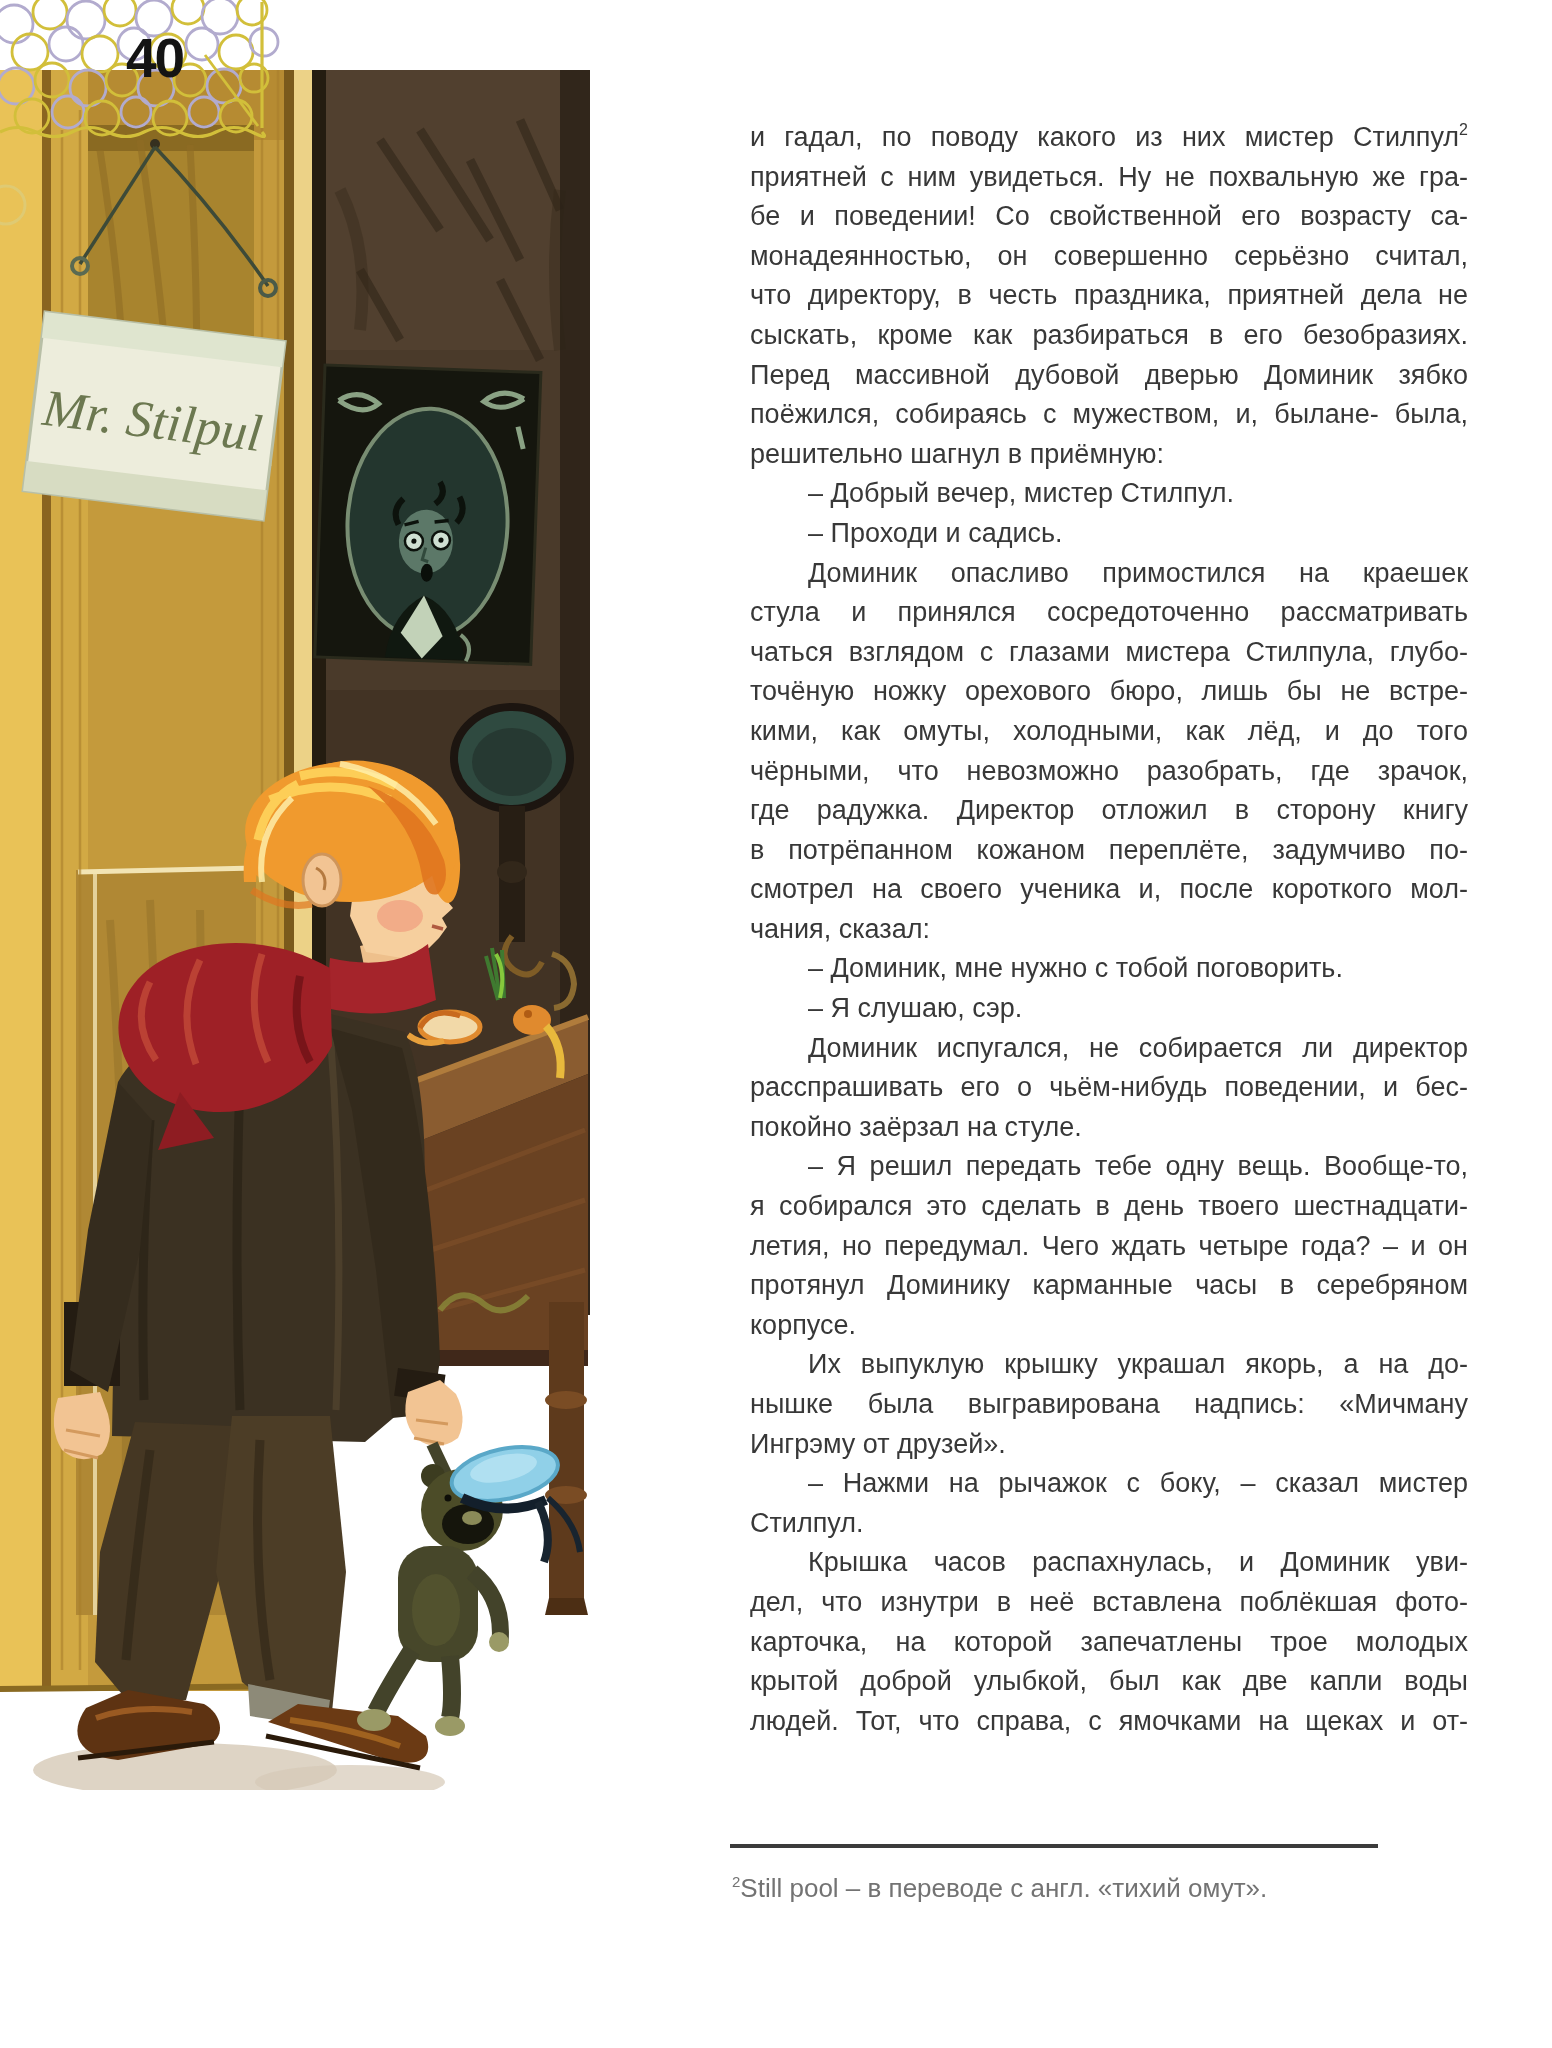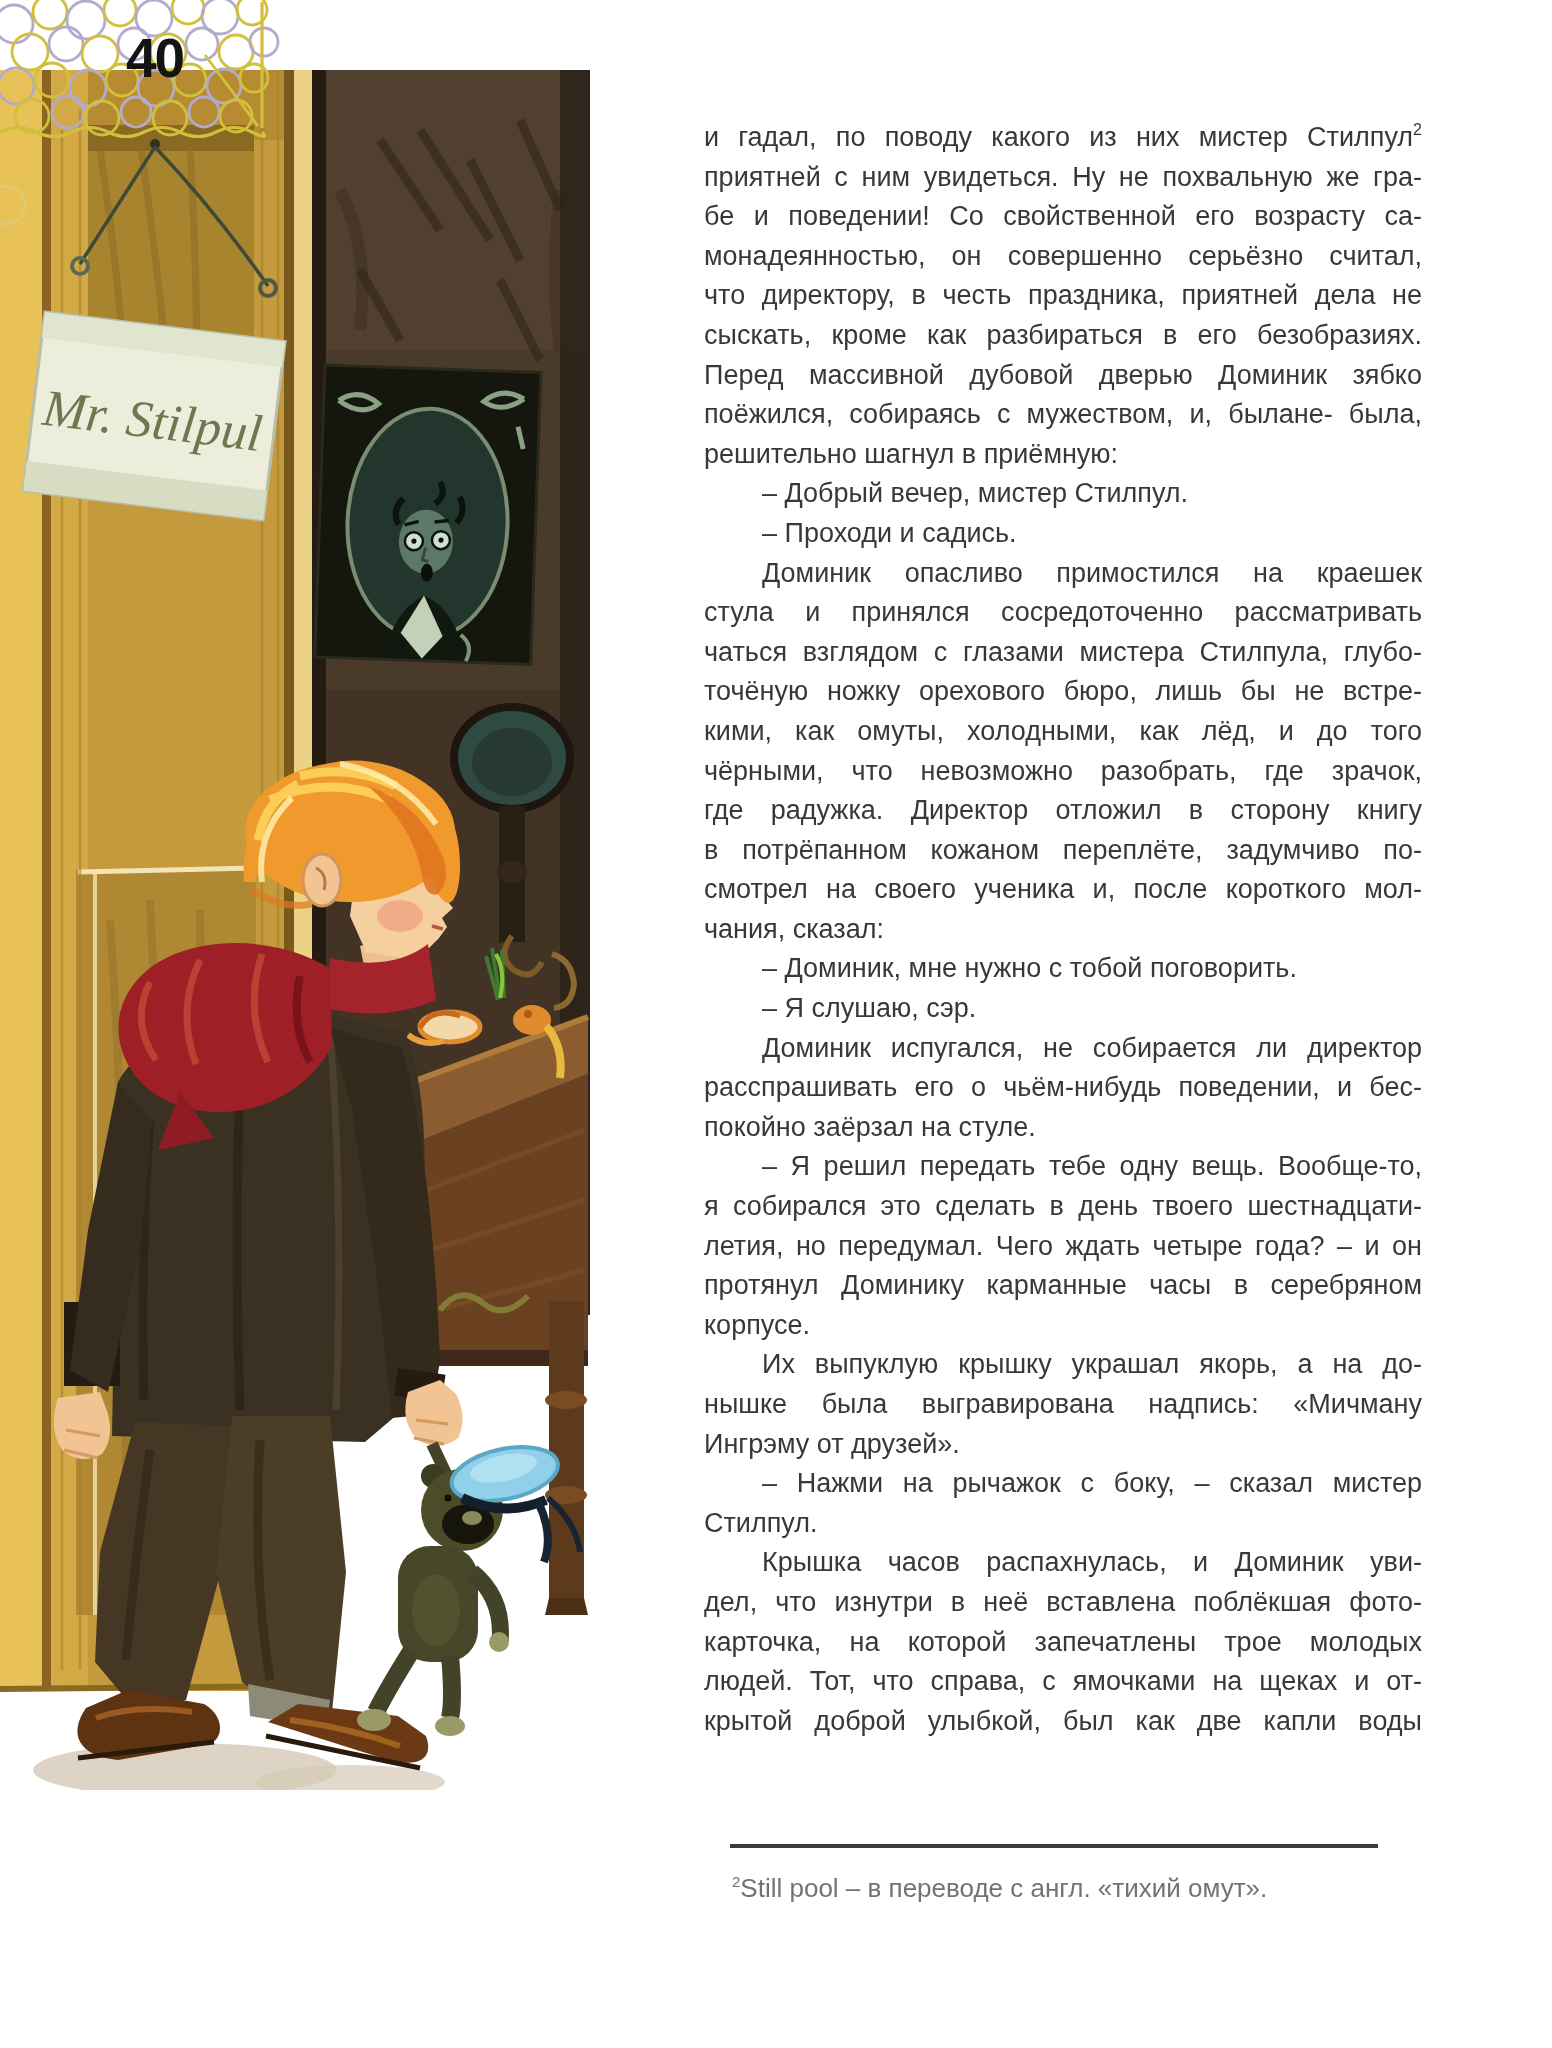--- a/index.html
+++ b/index.html
@@ -2,21 +2,21 @@
 <html><head>
 <meta charset="utf-8">
 <style>
   html,body{margin:0;padding:0;background:#e8e8e8;}
   .page{position:relative;width:1552px;height:2048px;background:#ffffff;overflow:hidden;
         font-family:"Liberation Sans",sans-serif;}
   .pagenum{position:absolute;left:126px;top:16px;font-size:55px;line-height:84px;
            font-weight:800;color:#141414;letter-spacing:-2px;}
   .deco{position:absolute;left:0;top:0;}
   .illu{position:absolute;left:0;top:70px;}
-  .body-text{position:absolute;left:704px;top:118px;width:718px;color:#383838;
+  .body-text{position:absolute;left:750px;top:118px;width:718px;color:#383838;
              font-size:27px;line-height:39.6px;}
   .line{white-space:normal;text-align:center;text-align-last:left;}
   .line.just{text-align:justify;text-align-last:justify;}
   .line.ind{text-indent:58px;}
   .line sup{font-size:16px;line-height:0;vertical-align:11px;}
   .footnote-rule{position:absolute;left:730px;top:1844px;width:648px;height:4px;background:#3b3b3b;}
   .footnote{position:absolute;left:732px;top:1872px;width:720px;color:#737373;font-size:26px;line-height:32px;}
   .footnote sup{font-size:15px;vertical-align:10px;line-height:0;}
 </style>
 </head>
@@ -297,20 +297,20 @@
       <div class="line just">протянул Доминику карманные часы в серебряном</div>
       <div class="line">корпусе.</div>
       <div class="line ind just">Их выпуклую крышку украшал якорь, а на до-</div>
       <div class="line just">нышке была выгравирована надпись: «Мичману</div>
       <div class="line">Ингрэму от друзей».</div>
       <div class="line ind just">– Нажми на рычажок с боку, – сказал мистер</div>
       <div class="line">Стилпул.</div>
       <div class="line ind just">Крышка часов распахнулась, и Доминик уви-</div>
       <div class="line just">дел, что изнутри в неё вставлена поблёкшая фото-</div>
       <div class="line just">карточка, на которой запечатлены трое молодых</div>
+      <div class="line just">крытой доброй улыбкой, был как две капли воды</div>
       <div class="line just">людей. Тот, что справа, с ямочками на щеках и от-</div>
-      <div class="line just">крытой доброй улыбкой, был как две капли воды</div>
     </div>
 
   <div class="footnote-rule"></div>
   <div class="footnote"><sup>2</sup><span>Still pool – в переводе с англ. «тихий омут».</span></div>
 
 </div>
 
 </body></html>

